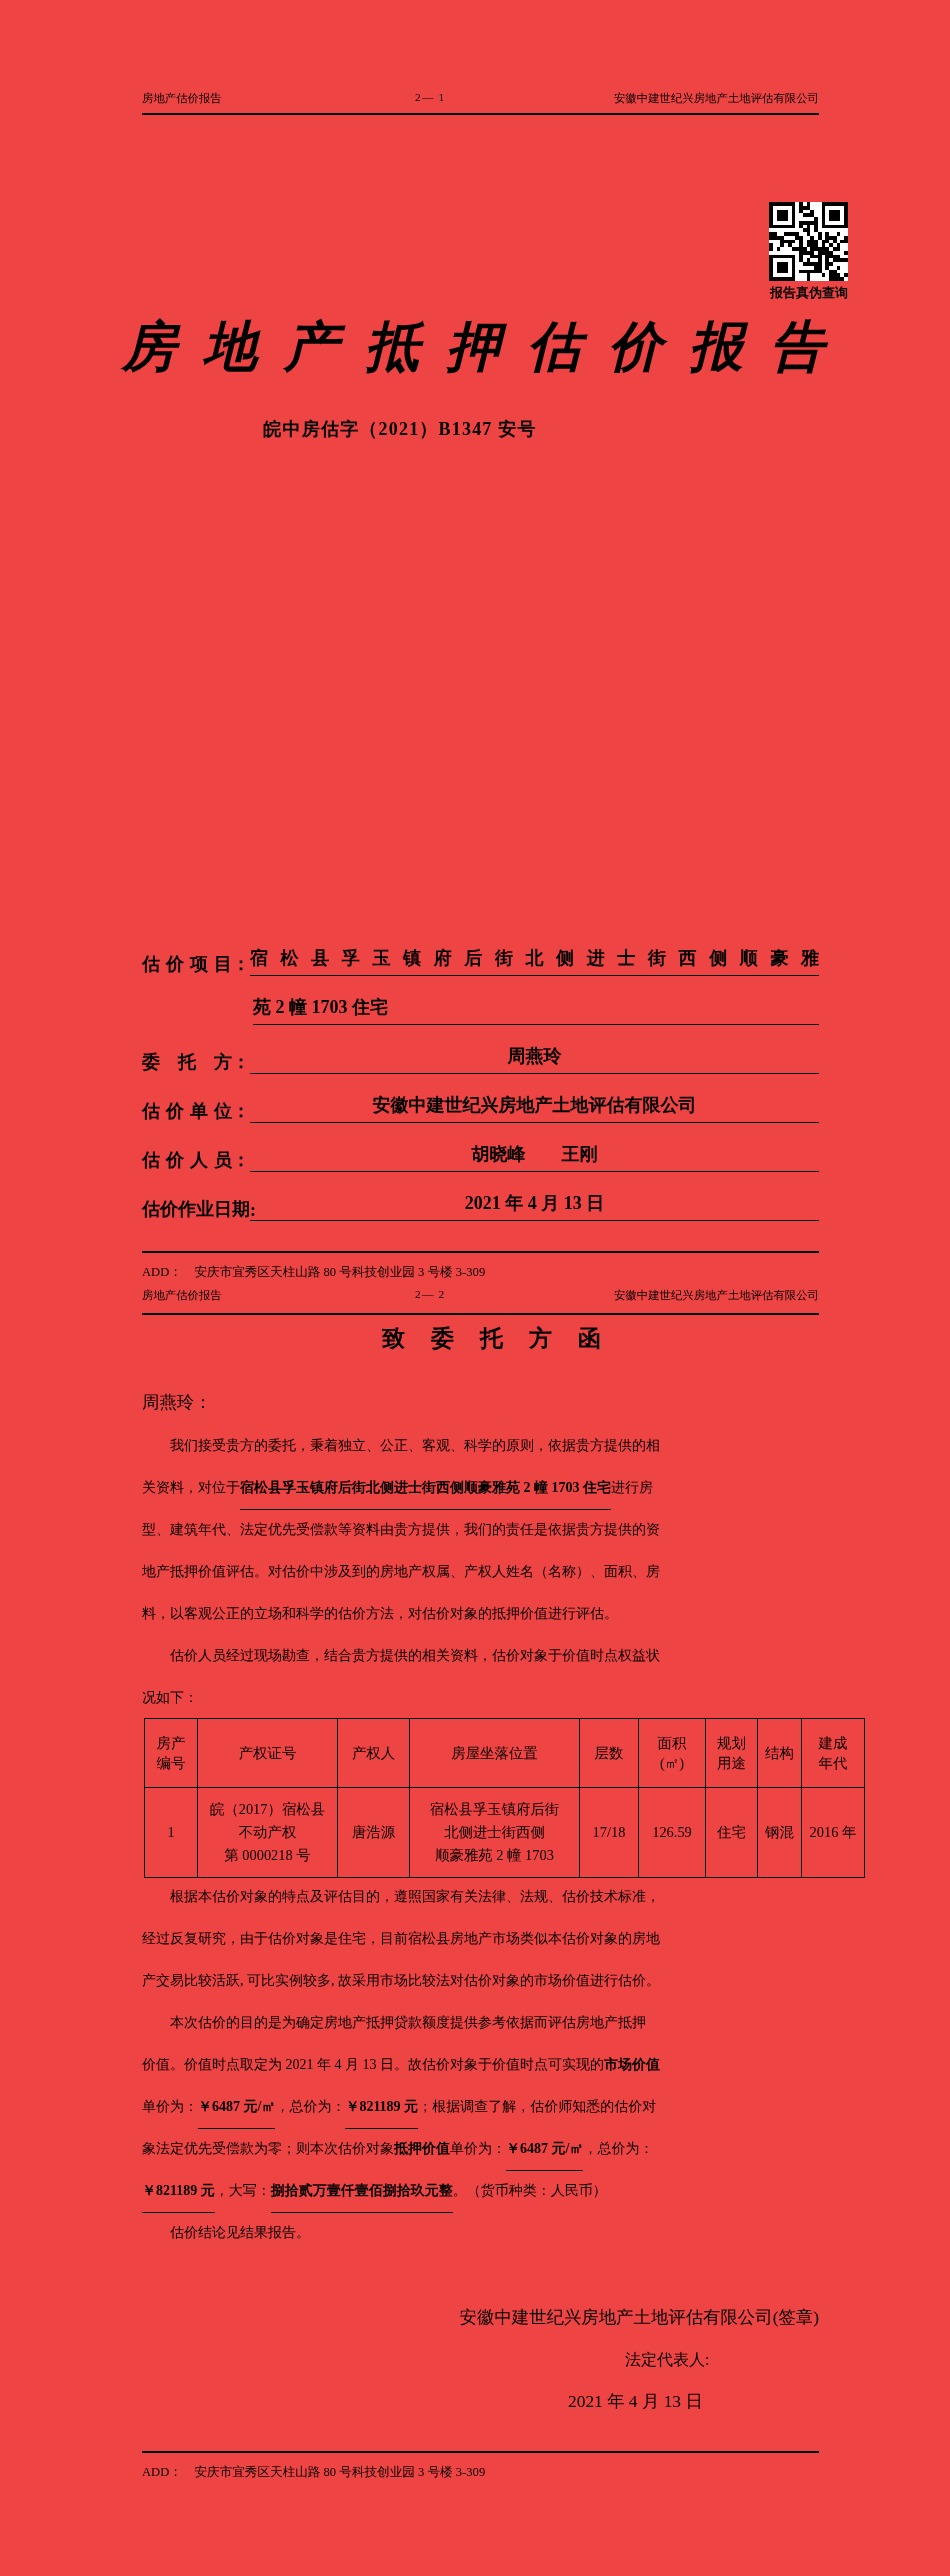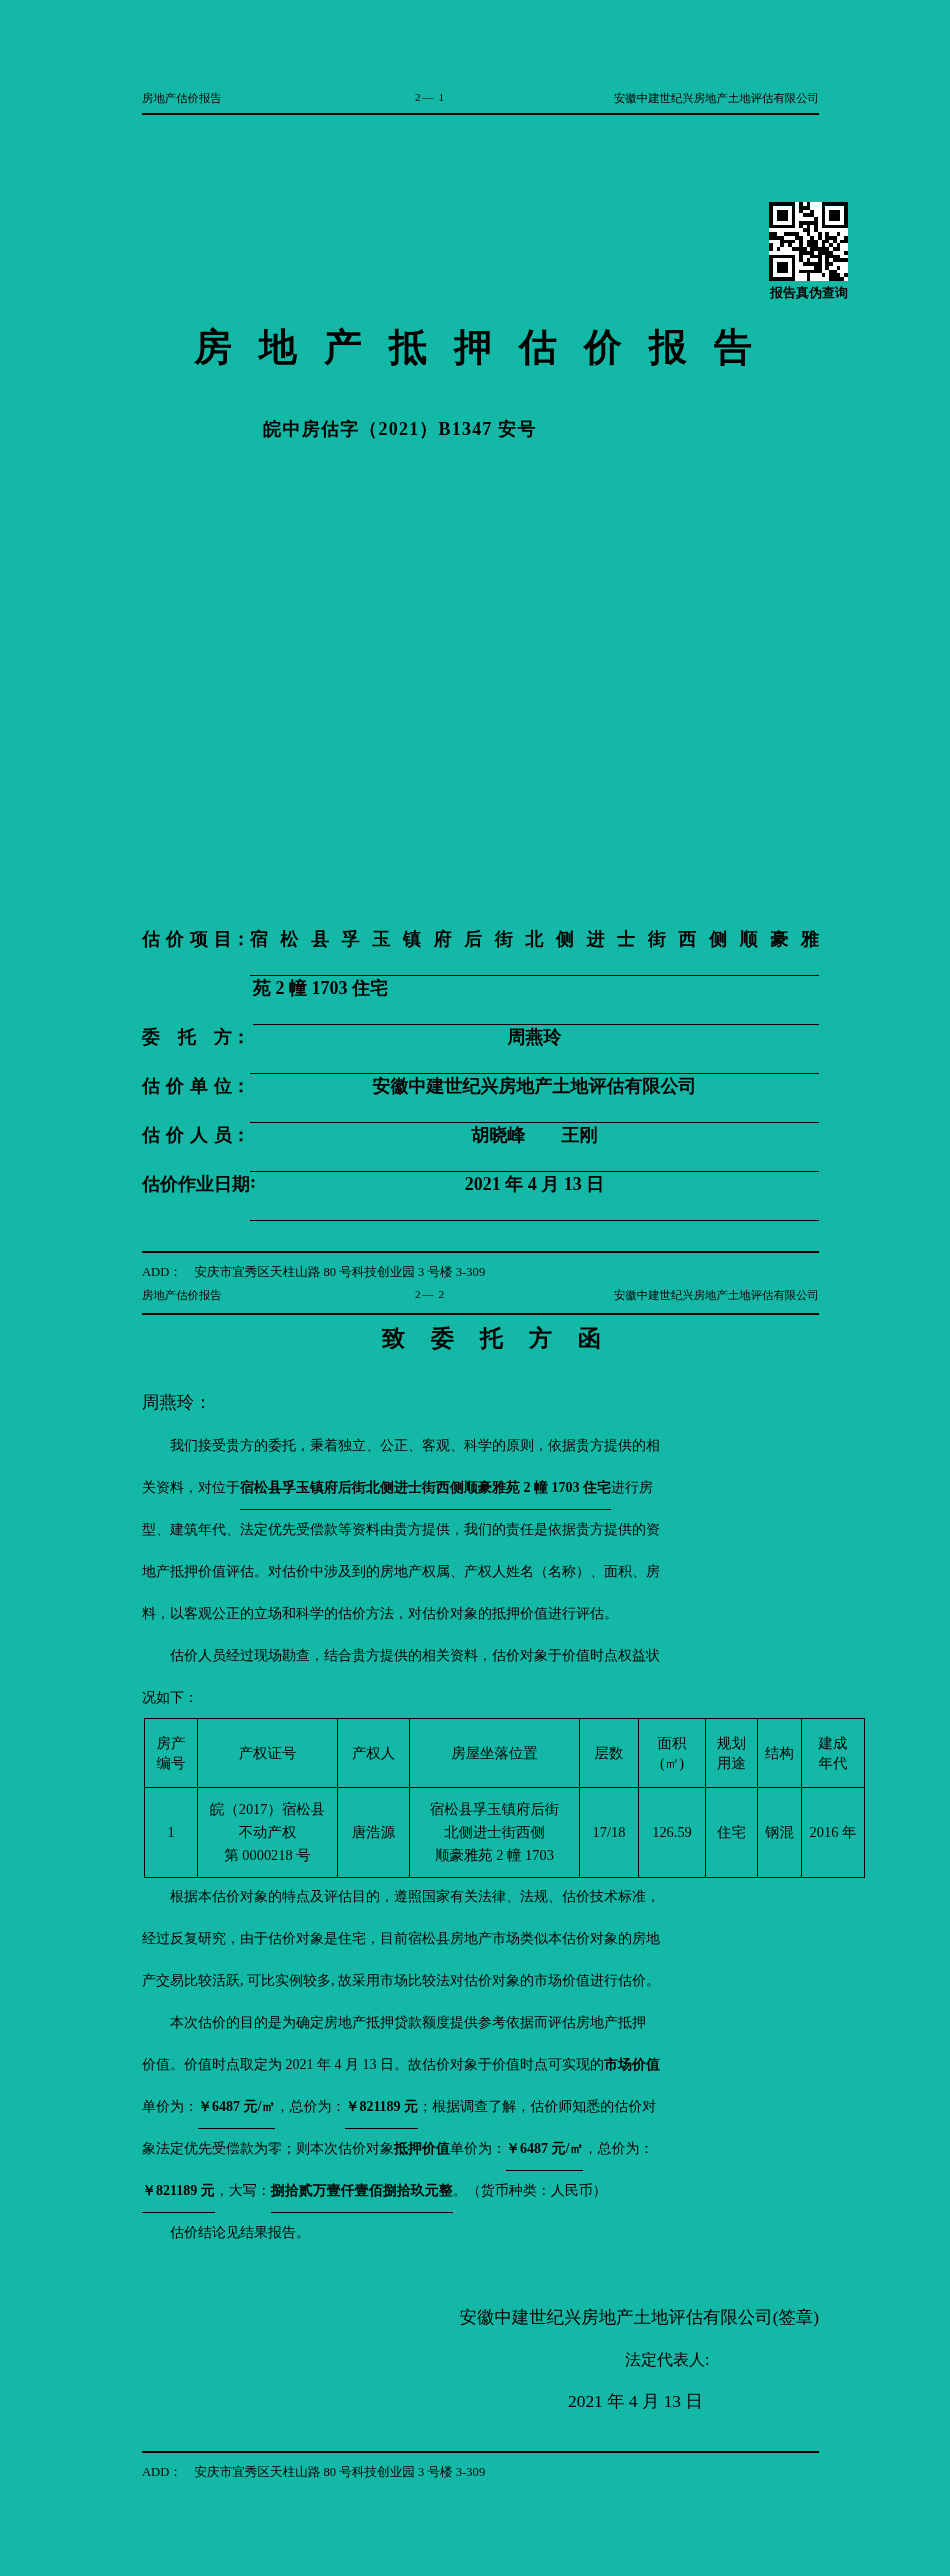--- a/index.html
+++ b/index.html
@@ -1,35 +1,35 @@
 <!DOCTYPE html>
 <html style="font-size:9.6px"><head>
 <meta charset="utf-8">
 <style>
   html,body{margin:0;padding:0;background:#ffffff;}
-  .page{position:relative;width:951px;height:2576px;background:#14b8a6;color:#000;
+  .page{position:relative;width:951px;height:2576px;background:#ef4444;color:#000;
         font-family:"Liberation Serif","DejaVu Serif",serif;overflow:hidden;}
   .rule{position:absolute;left:142px;width:677px;height:1.8px;background:#000;}
   
   .hdr{position:absolute;left:142px;width:677px;font-size:11.4px;}
   .hdr .h-left{position:absolute;left:0;top:0;}
   .hdr .h-center{position:absolute;left:273px;top:0;letter-spacing:1.2px;}
   .hdr .h-right{position:absolute;right:0;top:0;}
   
   .qr-wrap{position:absolute;left:768px;top:202px;width:81px;height:79px;}
   .qr-caption{position:absolute;left:743px;top:284px;width:132px;text-align:center;
               font-weight:bold;font-size:13px;}
   
   .doc-title{position:absolute;left:0;top:320px;width:946px;text-align:center;
-             font-size:38px;font-weight:bold;letter-spacing:27px;text-indent:27px;line-height:54px;}
+             font-size:54px;font-weight:bold;letter-spacing:27px;text-indent:27px;line-height:54px;font-style:italic;}
   .doc-number{position:absolute;left:0;top:417px;width:800px;text-align:center;
               font-size:18px;font-weight:bold;letter-spacing:1.2px;}
   
   .form-block{position:absolute;left:142px;top:927px;width:677px;font-size:18px;font-weight:bold;}
-  .form-row{height:49px;display:flex;}
+  .form-row{height:49px;display:flex;align-items:flex-end;}
   .lblc{display:inline-block;width:90px;text-align:justify;text-align-last:justify;}
   .colon{display:inline-block;}
   .lbl6 .lblc{width:108px;}
   .lbl6 .colon{width:0;}
   .fspacer{width:111px;}
   .fval{flex:1;border-bottom:1.8px solid #000;text-align:center;padding-bottom:4.8px;white-space:pre;}
   .fval.just{text-align:justify;text-align-last:justify;}
   .fval.leftal{text-align:left;}
   
   .letter-title{position:absolute;left:16px;top:1321px;width:951px;text-align:center;

